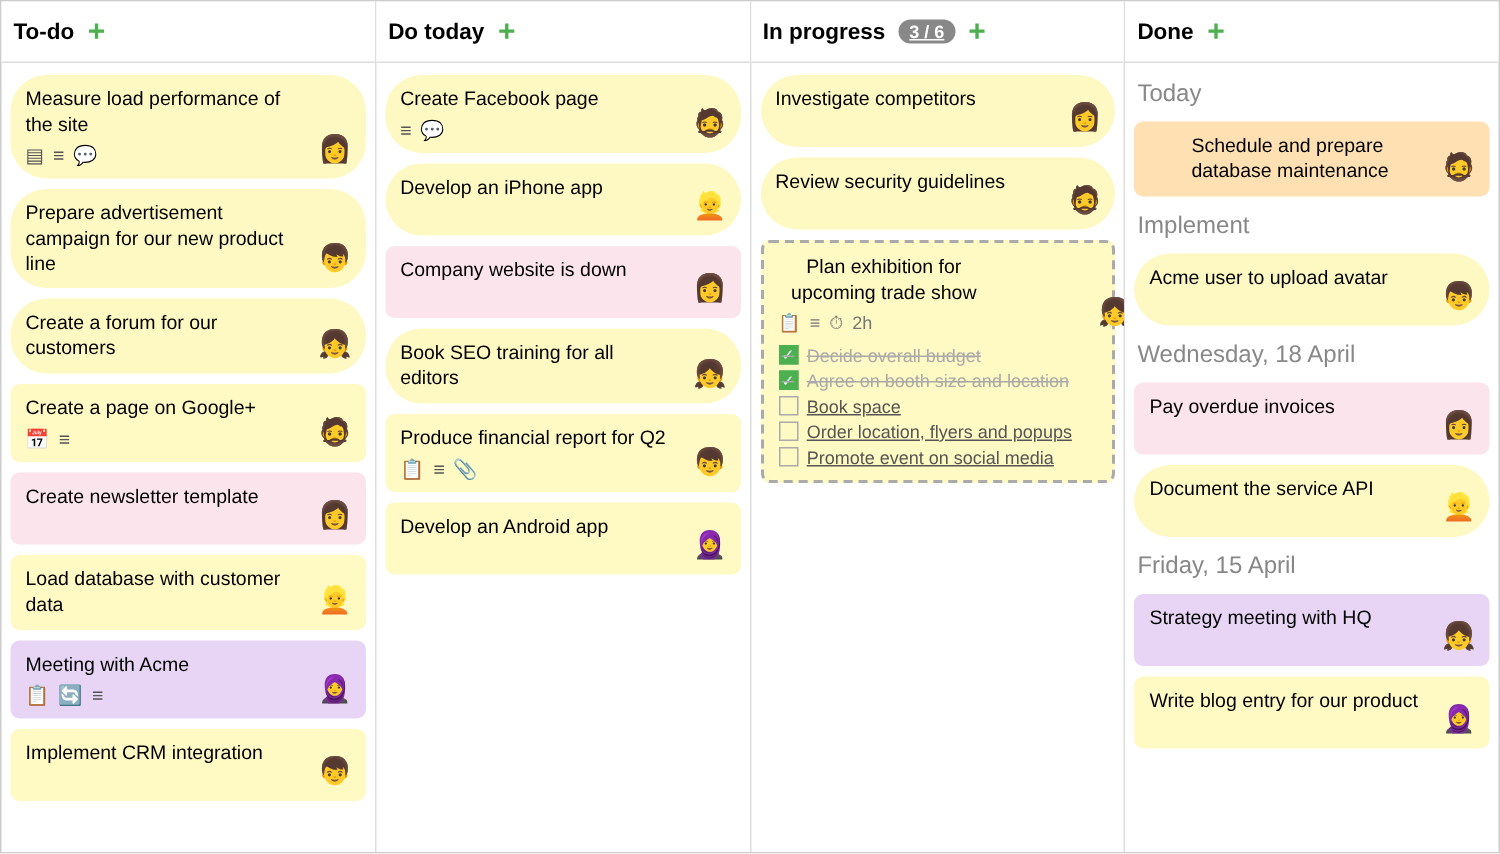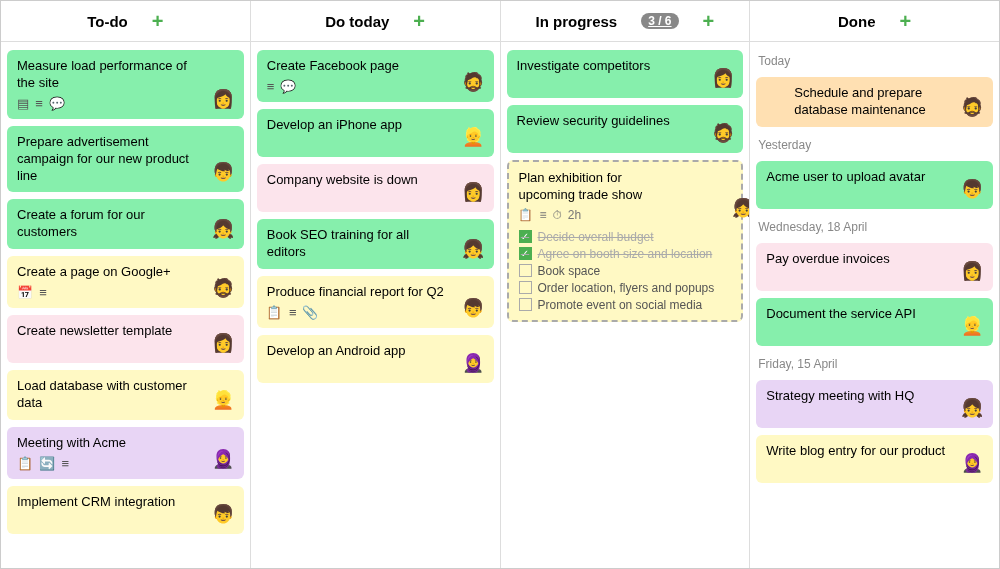--- a/index.html
+++ b/index.html
@@ -19,27 +19,26 @@
     .column {
       flex: 1;
       border-right: 1px solid #ddd;
       display: flex;
       flex-direction: column;
     }
     .column:last-child { border-right: none; }
     .column-header {
       display: flex;
       align-items: center;
-      justify-content: center;
       padding: 10px 8px;
       font-weight: bold;
       font-size: 15px;
       border-bottom: 1px solid #ddd;
       background: #fff;
-      gap: 24px;
+      gap: 9px;
     }
     .column-header .add-btn {
       color: #4caf50;
       font-size: 20px;
       cursor: pointer;
       font-weight: bold;
       line-height: 1;
     }
     .column-header .badge {
       background: #888;
@@ -83,48 +82,50 @@
       width: 28px;
       height: 28px;
       border-radius: 50%;
       display: flex;
       align-items: center;
       justify-content: center;
       font-size: 18px;
       overflow: hidden;
     }
     
-    .card-green { background: #86efac; }
+    .card-green { background: #fef9c3; border-radius: 24px; }
     .card-yellow { background: #fff9c4; }
     .card-pink { background: #fce4ec; }
     .card-purple { background: #e8d5f5; }
     .card-orange { background: #ffe0b2; padding-left: 38px; }
 
     
     .section-label {
-      font-size: 12px;
+      font-size: 16px;
       color: #888;
       padding: 4px 2px 2px 2px;
       font-weight: normal;
     }
 
     
     .card-inprogress-main {
       background: #fff9c4;
       border: 2px dashed #aaa;
       border-radius: 6px;
       padding: 8px 10px;
+      text-align: center;
     }
     .subtask-row {
       display: flex;
       align-items: center;
       gap: 6px;
       font-size: 12px;
       color: #555;
       margin-top: 3px;
+      text-decoration: underline;
     }
     .subtask-row.done { color: #aaa; text-decoration: line-through; }
     .subtask-check {
       width: 13px;
       height: 13px;
       border: 1px solid #aaa;
       display: inline-flex;
       align-items: center;
       justify-content: center;
       font-size: 10px;
@@ -330,21 +331,21 @@
       <span class="add-btn">+</span>
     </div>
     <div class="column-body">
 
       <div class="section-label">Today</div>
       <div class="card card-orange">
         <div class="card-title">Schedule and prepare database maintenance</div>
         <div class="card-avatar av4"></div>
       </div>
 
-      <div class="section-label">Yesterday</div>
+      <div class="section-label">Implement</div>
       <div class="card card-green">
         <div class="card-title">Acme user to upload avatar</div>
         <div class="card-avatar av2"></div>
       </div>
 
       <div class="section-label">Wednesday, 18 April</div>
       <div class="card card-pink">
         <div class="card-title">Pay overdue invoices</div>
         <div class="card-avatar av1"></div>
       </div>

